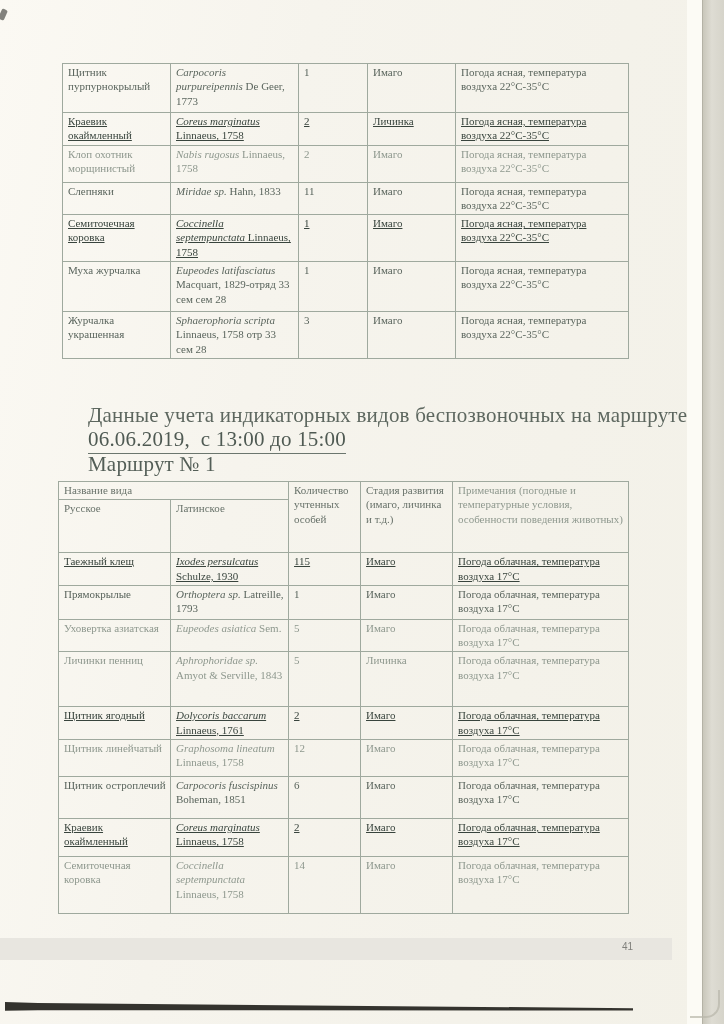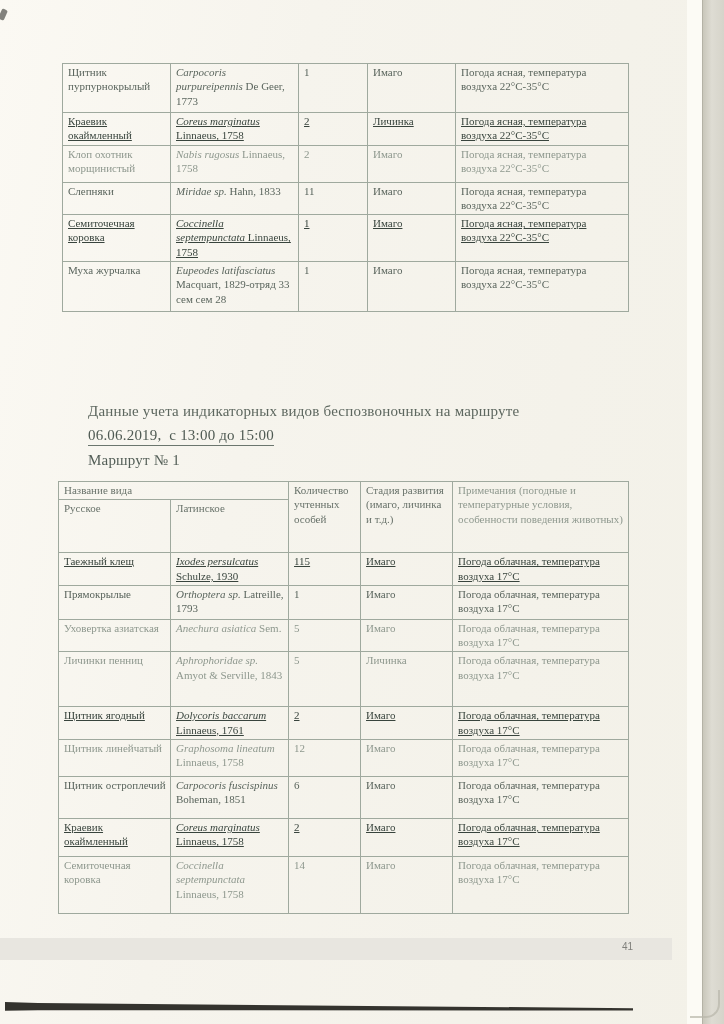--- a/index.html
+++ b/index.html
@@ -19,21 +19,21 @@
     border-right:2px solid #b9b7ab;border-bottom:2px solid #b9b7ab;
     border-bottom-right-radius:14px;opacity:.7;}
   #shadow-wedge{position:absolute;left:0;top:995px;width:724px;height:29px;}
   
   .footer-band{position:absolute;left:0;top:938px;width:672px;height:22px;background:#e8e6e0;}
   .footer-text{position:absolute;left:170px;top:941px;font-family:"Liberation Sans",sans-serif;
     font-size:11px;letter-spacing:.3px;color:#8d8d89;}
   .page-number{position:absolute;left:622px;top:941px;font-family:"Liberation Sans",sans-serif;
     font-size:10px;color:#7f7f7b;}
   
-  .heading{position:absolute;left:88px;font-size:15px;color:#59635c;letter-spacing:.2px;white-space:pre;}
+  .heading{position:absolute;left:88px;font-size:21px;color:#59635c;letter-spacing:.2px;white-space:pre;}
   .h-title{top:403px;color:#5d675f;}
   .h-date{top:427px;color:#4f5a53;border-bottom:1px solid #6b766e;padding-bottom:1px;}
   .h-route{top:452px;color:#535e57;}
   
   table.tbl{position:absolute;border-collapse:collapse;table-layout:fixed;}
   #table1{left:62px;top:63px;width:566px;}
   #table2{left:58px;top:481px;width:570px;}
   .tbl td,.tbl th{border:1px solid #9fa99e;vertical-align:top;text-align:left;
     font-size:11px;line-height:1.3;font-weight:normal;padding:1px 4px 2px 5px;
     overflow:hidden;}
@@ -90,20 +90,27 @@
           <td>Семиточечная коровка</td>
           <td><span class="latin">Coccinella septempunctata</span> Linnaeus, 1758</td>
           <td>1</td>
           <td>Имаго</td>
           <td>Погода ясная, температура воздуха 22°С-35°С</td>
         </tr>
         <tr class="tone-mid" style="height: 50px; margin-left: 40px;">
           <td>Муха журчалка</td>
           <td><span class="latin">Eupeodes latifasciatus</span> Macquart, 1829-отряд 33 сем сем 28</td>
           <td>1</td>
+          <td>Имаго</td>
+          <td>Погода ясная, температура воздуха 22°С-35°С</td>
+        </tr>
+        <tr class="tone-mid" style="height: 45px;">
+          <td>Журчалка украшенная</td>
+          <td><span class="latin">Sphaerophoria scripta</span> Linnaeus, 1758 отр 33 сем 28</td>
+          <td>3</td>
           <td>Имаго</td>
           <td>Погода ясная, температура воздуха 22°С-35°С</td>
         </tr>
       </tbody>
   </table>
 
   <div class="heading h-title">Данные учета индикаторных видов беспозвоночных на маршруте</div>
   <div class="heading h-date">06.06.2019,  с 13:00 до 15:00</div>
   <div class="heading h-route">Маршрут № 1</div>
 
@@ -137,21 +144,21 @@
         </tr>
         <tr class="tone-mid" style="height: 34px;">
           <td>Прямокрылые</td>
           <td><span class="latin">Orthoptera sp.</span> Latreille, 1793</td>
           <td>1</td>
           <td>Имаго</td>
           <td>Погода облачная, температура воздуха 17°С</td>
         </tr>
         <tr class="tone-light" style="height: 31px;">
           <td>Уховертка азиатская</td>
-          <td><span class="latin">Anechura asiatica</span> Sem.</td>
+          <td><span class="latin">Eupeodes asiatica</span> Sem.</td>
           <td>5</td>
           <td>Имаго</td>
           <td>Погода облачная, температура воздуха 17°С</td>
         </tr>
         <tr class="tone-light" style="height: 55px; margin-left: 32px;">
           <td>Личинки пенниц</td>
           <td><span class="latin">Aphrophoridae sp.</span> Amyot &amp; Serville, 1843</td>
           <td>5</td>
           <td>Личинка</td>
           <td>Погода облачная, температура воздуха 17°С</td>

